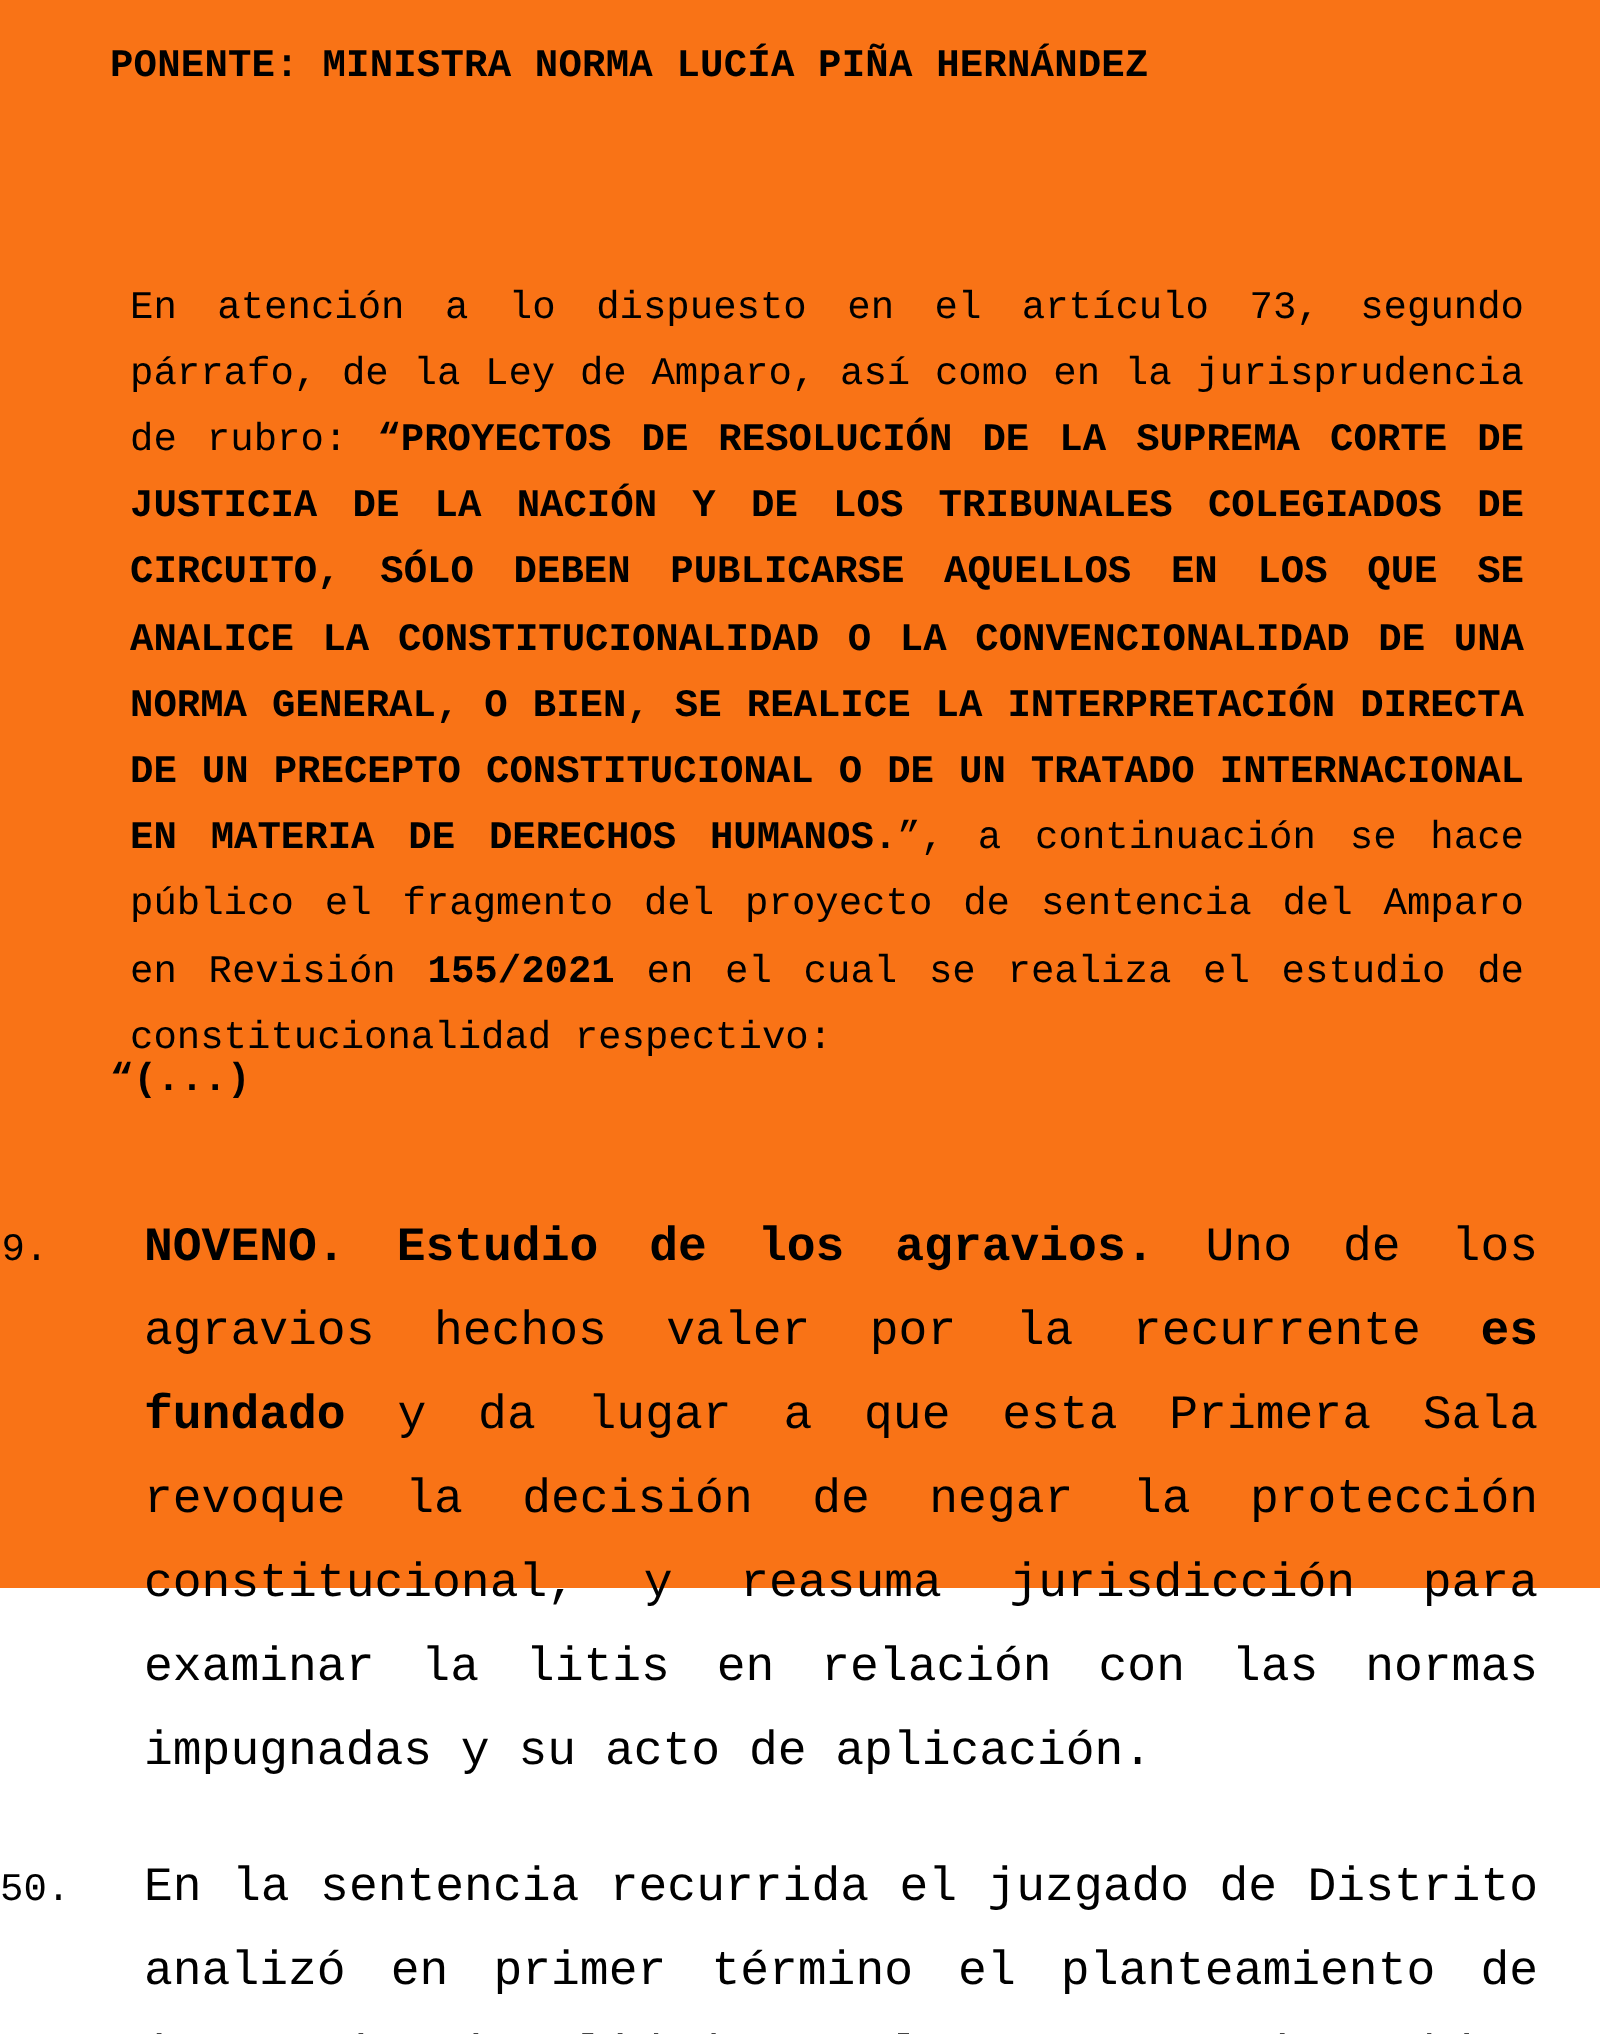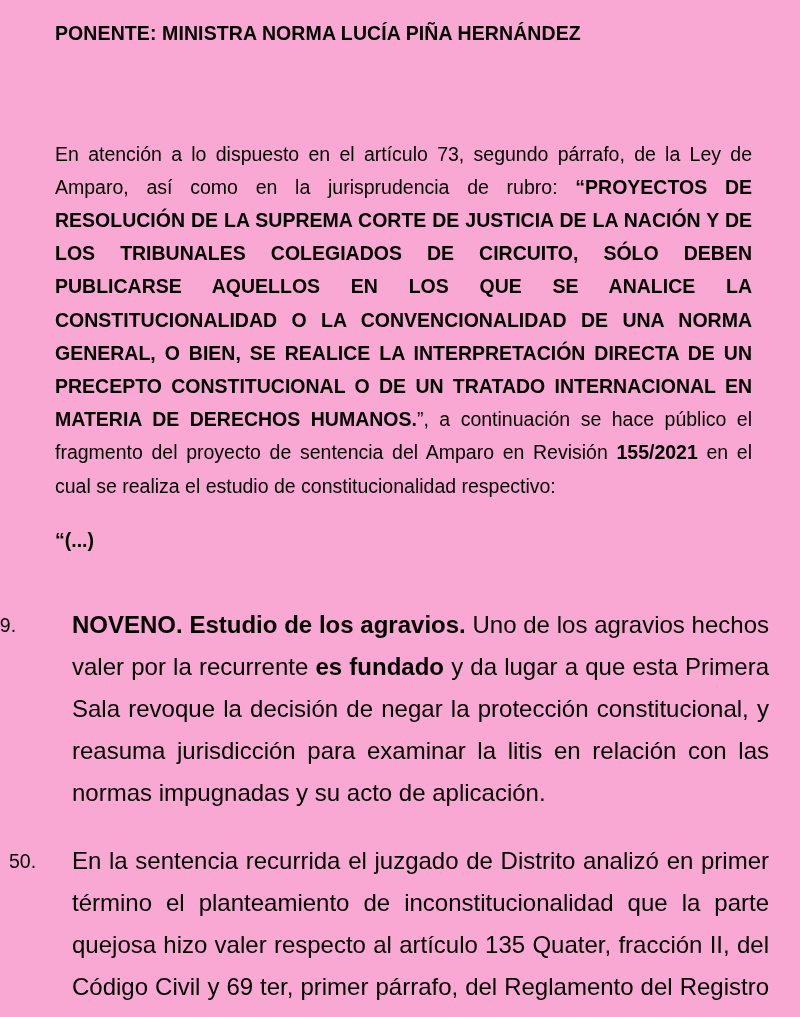--- a/index.html
+++ b/index.html
@@ -13,23 +13,24 @@
     height: 1017px;
     overflow: hidden;
     font-family: "Liberation Sans", sans-serif;
     color: #000000;
     -webkit-font-smoothing: antialiased;
   }
 
   .page {
     position: relative;
     width: 800px;
-    height: 1017px;
-    background: #f9a8d4;
+    height: 794px;
+    background: #f97316;
     box-sizing: border-box;
+    font-family: Liberation Mono, monospace;
   }
 
   
   .doc-header {
     position: absolute;
     left: 55px;
     top: 20px;
     width: 700px;
     font-weight: bold;
     font-size: 19.5px;
@@ -37,21 +38,21 @@
     letter-spacing: 0.1px;
     white-space: nowrap;
   }
   .doc-header .hdr-line {
     display: block;
   }
 
   
   .intro-block {
     position: absolute;
-    left: 55px;
+    left: 65px;
     top: 118px;
     width: 697px;
     font-size: 19.5px;
     line-height: 33.2px;
     text-align: justify;
     text-justify: inter-word;
     hyphens: none;
   }
   .intro-block .jurisprudence-title {
     font-weight: bold;
@@ -80,21 +81,21 @@
   .numbered-item {
     position: relative;
     display: block;
     margin-bottom: 26px;
   }
   .numbered-item .item-number {
     position: absolute;
     left: 0;
     top: 0;
     width: 45px;
-    text-align: center;
+    text-align: left;
     font-size: 19.5px;
     line-height: 42px;
   }
   .numbered-item .item-body {
     margin-left: 72px;
     width: 697px;
     font-size: 24px;
     line-height: 42px;
     text-align: justify;
     text-justify: inter-word;

